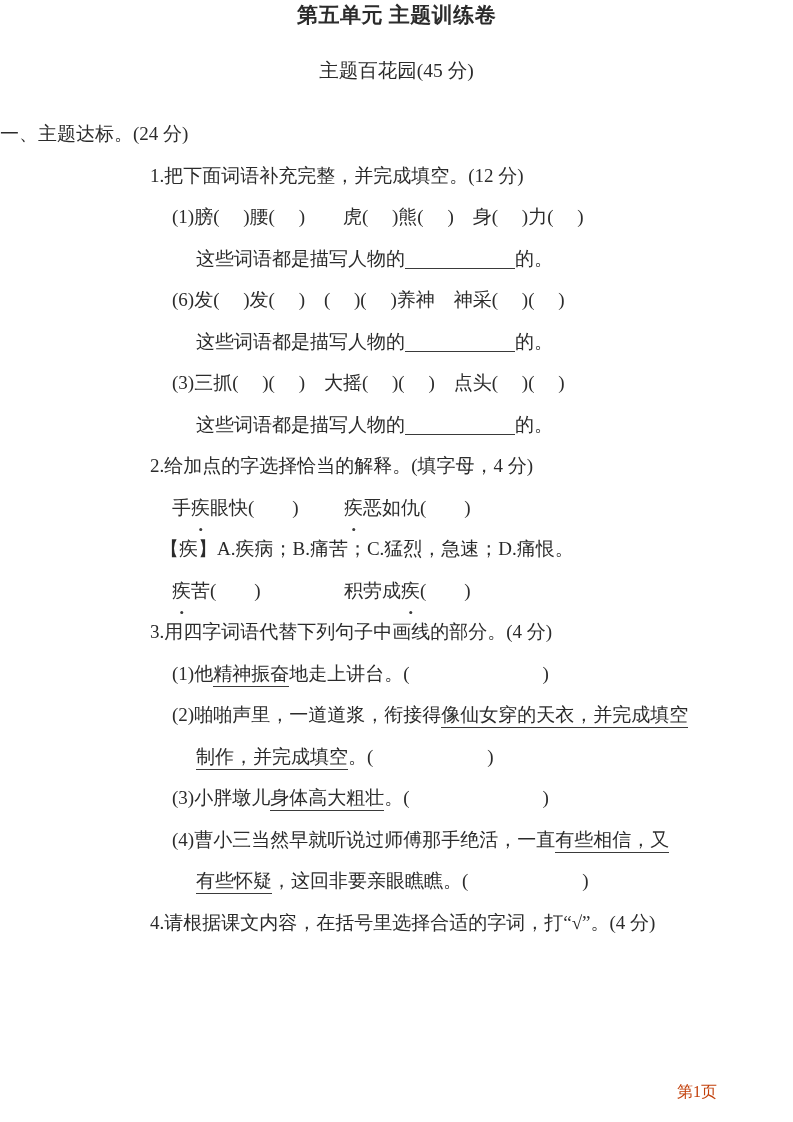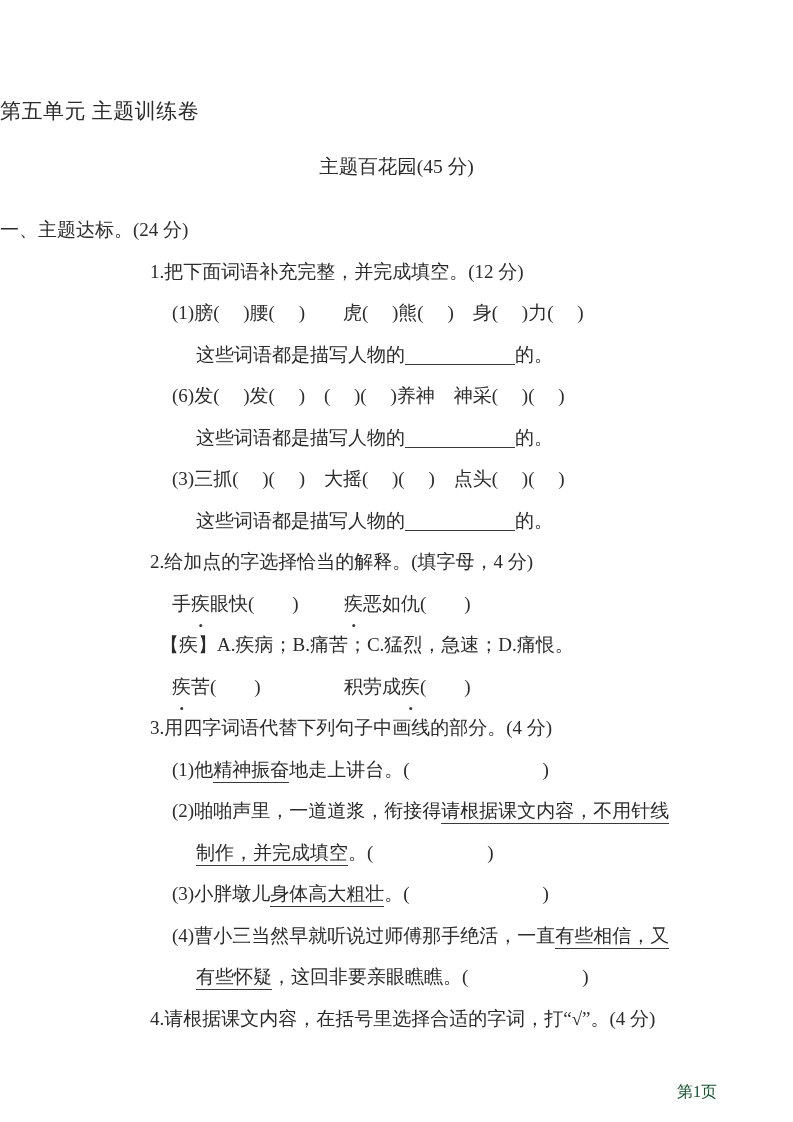--- a/index.html
+++ b/index.html
@@ -10,23 +10,23 @@
   .page {
     position: relative;
     width: 793px;
     height: 1122px;
     background: #ffffff;
     font-family: "Liberation Serif", "DejaVu Serif", serif;
     color: #2b2b2b;
     overflow: hidden;
   }
   .title {
-    padding-top: 96px;
+    text-align: center;
     font-size: 21px;
-    font-weight: normal;
+    font-weight: bold;
     line-height: 30px;
     letter-spacing: 0.5px;
   }
   .subtitle {
     margin-top: 28px;
     text-align: center;
     font-size: 19.5px;
     line-height: 26px;
   }
   .content {
@@ -70,21 +70,21 @@
   }
   .col {
     display: inline-block;
     width: 172px;
   }
   .footer {
     position: absolute;
     top: 1082px;
     right: 76px;
     font-size: 16px;
-    color: #14532d;
+    color: #c2410c;
   }
 </style>
 </head>
 <body>
 
 <div class="page">
 
   <div class="title">第五单元 主题训练卷</div>
   <div class="subtitle">主题百花园(45 分)</div>
 
@@ -107,21 +107,21 @@
     <div class="line ind2"><span class="col"><span>手</span><span class="emdot">疾</span><span>眼快</span><span>(　　)</span></span><span><span></span><span class="emdot">疾</span><span>恶如仇</span><span>(　　)</span></span></div>
 
     <div class="line ind2g">【疾】A.疾病；B.痛苦；C.猛烈，急速；D.痛恨。</div>
 
     <div class="line ind2"><span class="col"><span></span><span class="emdot">疾</span><span>苦</span><span>(　　)</span></span><span><span>积劳成</span><span class="emdot">疾</span><span></span><span>(　　)</span></span></div>
 
     <div class="line ind1">3.用四字词语代替下列句子中画线的部分。(4 分)</div>
 
     <div class="line ind2"><span>(1)他</span><span class="ul">精神振奋</span><span>地走上讲台。</span><span>(　　　　　　　)</span></div>
 
-    <div class="line ind2"><span>(2)啪啪声里，一道道浆，衔接得</span><span class="ul">请根据课文内容，不用针线</span></div>
+    <div class="line ind2"><span>(2)啪啪声里，一道道浆，衔接得</span><span class="ul">像仙女穿的天衣，并完成填空</span></div>
     <div class="line ind3"><span class="ul">制作，并完成填空</span><span>。</span><span>(　　　　　　)</span></div>
 
     <div class="line ind2"><span>(3)小胖墩儿</span><span class="ul">身体高大粗壮</span><span>。</span><span>(　　　　　　　)</span></div>
 
     <div class="line ind2"><span>(4)曹小三当然早就听说过师傅那手绝活，一直</span><span class="ul">有些相信，又</span></div>
     <div class="line ind3"><span class="ul">有些怀疑</span><span>，这回非要亲眼瞧瞧。</span><span>(　　　　　　)</span></div>
 
     <div class="line ind1">4.请根据课文内容，在括号里选择合适的字词，打“√”。(4 分)</div>
 
   </div>

